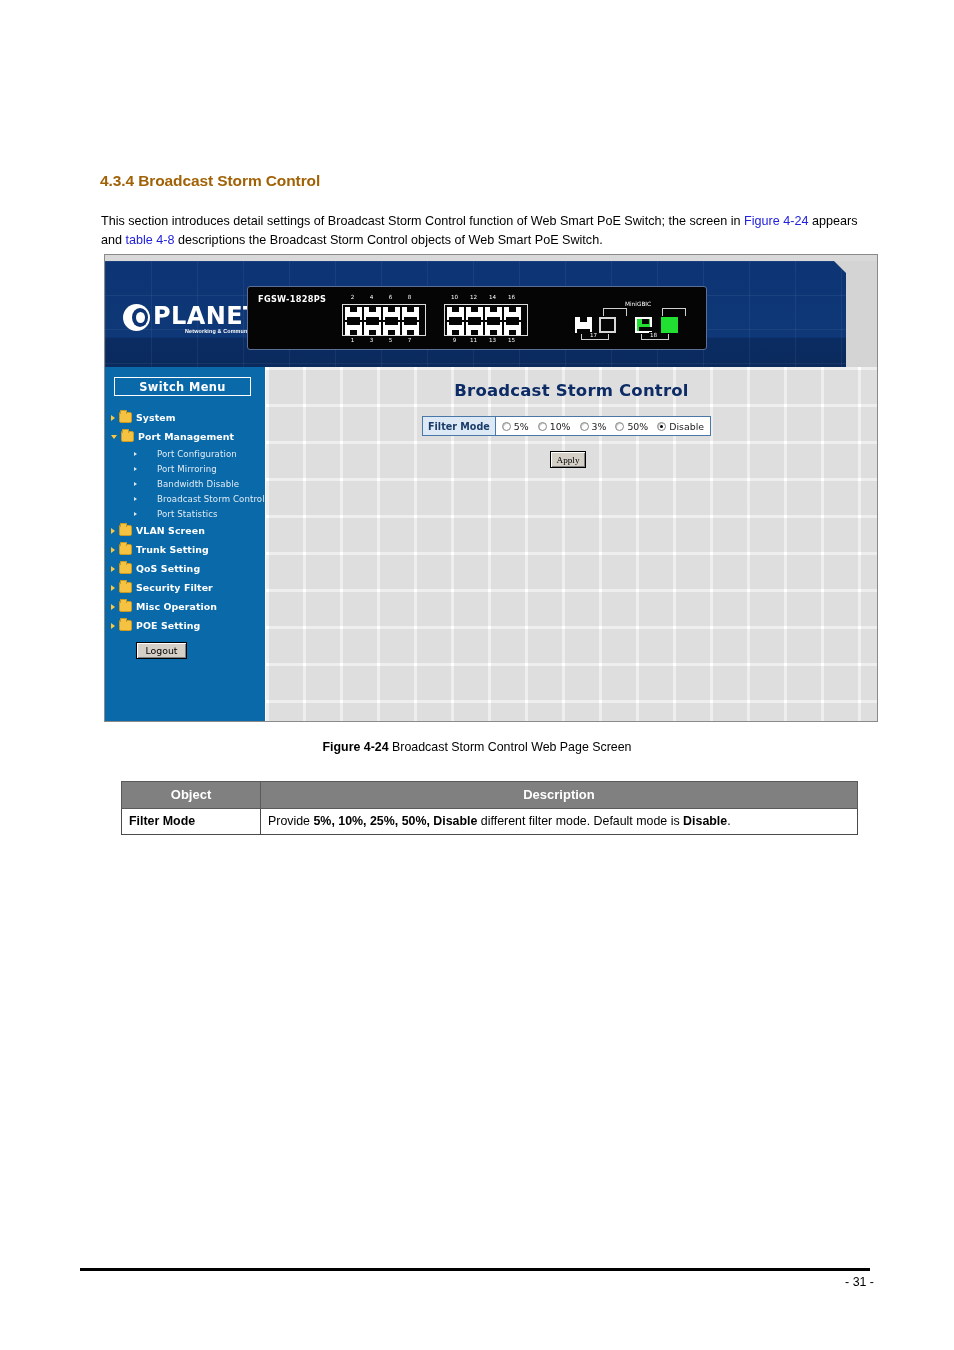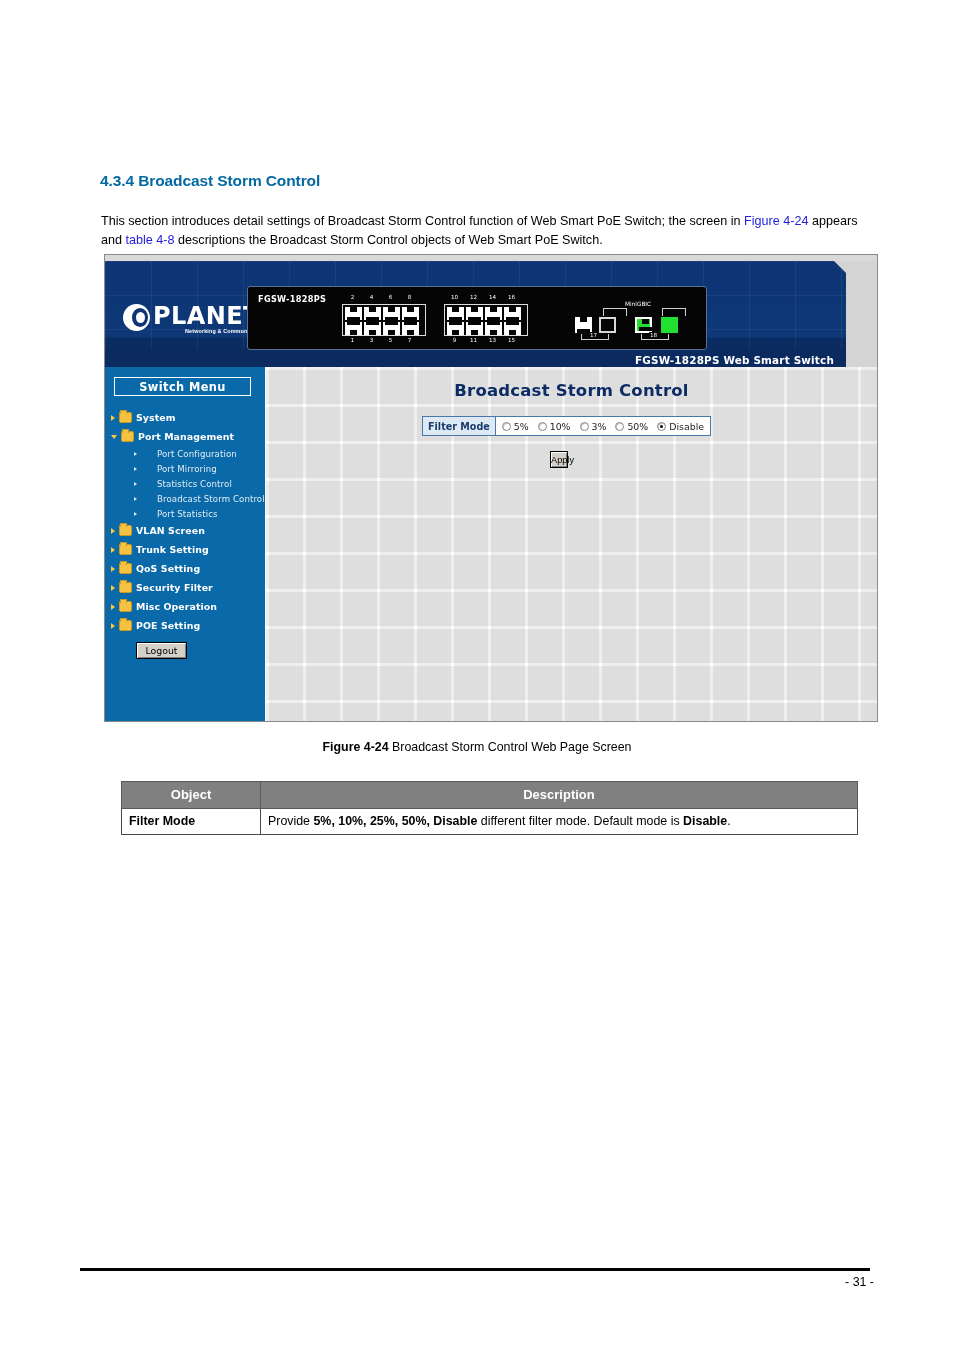--- a/index.html
+++ b/index.html
@@ -21,21 +21,21 @@
     position: absolute;
     left: 0; top: 0;
     width: 954px; height: 1350px;
   }
   .sec-heading {
     position: absolute;
     left: 100px; top: 172px;
     font-size: 15.5px;
     font-weight: bold;
     letter-spacing: -0.1px;
-    color: #0369a1;
+    color: #a16207;
   }
   .intro-para {
     position: absolute;
     left: 101px; top: 212px;
     width: 778px;
     font-size: 12.6px;
     line-height: 19px;
     color: #000;
     text-align: left;
   }
@@ -462,29 +462,29 @@
     background: #000000;
   }
   .radio-text {
     font-size: 9.4px;
     color: #222222;
     font-family: "DejaVu Sans", sans-serif;
   }
   .apply-btn {
     position: absolute;
     left: 284px; top: 84px;
-    width: 18px; height: 17px;
+    width: 36px; height: 17px;
     background: #d4d0c8;
     border: 1px solid #000000;
     box-shadow: inset 1px 1px 0 #ffffff, inset -1px -1px 0 #808080;
     font-size: 9.2px;
     color: #000000;
     text-align: center;
     line-height: 16px;
-    font-family: Liberation Sans, sans-serif;
+    font-family: Liberation Serif, serif;
     box-sizing: border-box;
   }
   .right-gutter {
     position: absolute;
     left: 741px; top: 6px;
     width: 31px; height: 106px;
     background: #d4d4d4;
   }
 
   
@@ -628,23 +628,20 @@
           <div class="sq-port lit-in" style="left:62px;">
               <div class="notch"></div>
               <div class="base"></div>
             </div>
           <div class="sq-port lit" style="left:88px;"></div>
           <div class="brace" style="left:68px; top:33px; width:26px;"></div>
           <div class="brace-num" style="left:76px; top:31px;">18</div>
         </div>
       </div>
 
-      <div class="banner-titlebar">
-        <span>FGSW-1828PS Web Smart Switch</span>
-      </div>
     </div>
 
     <div class="ui-body">
 
       <div class="sidebar">
         <div class="switch-menu-btn">Switch Menu</div>
 
         <div class="menu-list">
           <div class="menu-item">
             <span class="arrow"></span>
@@ -659,21 +656,21 @@
           <div class="sub-item">
             <span class="sub-arrow"></span>
             <span class="sub-label">Port Configuration</span>
           </div>
           <div class="sub-item">
             <span class="sub-arrow"></span>
             <span class="sub-label">Port Mirroring</span>
           </div>
           <div class="sub-item">
             <span class="sub-arrow"></span>
-            <span class="sub-label">Statistics Control</span>
+            <span class="sub-label">Bandwidth Disable</span>
           </div>
           <div class="sub-item">
             <span class="sub-arrow"></span>
             <span class="sub-label">Broadcast Storm Control</span>
           </div>
           <div class="sub-item">
             <span class="sub-arrow"></span>
             <span class="sub-label">Port Statistics</span>
           </div>
           <div class="menu-item">

